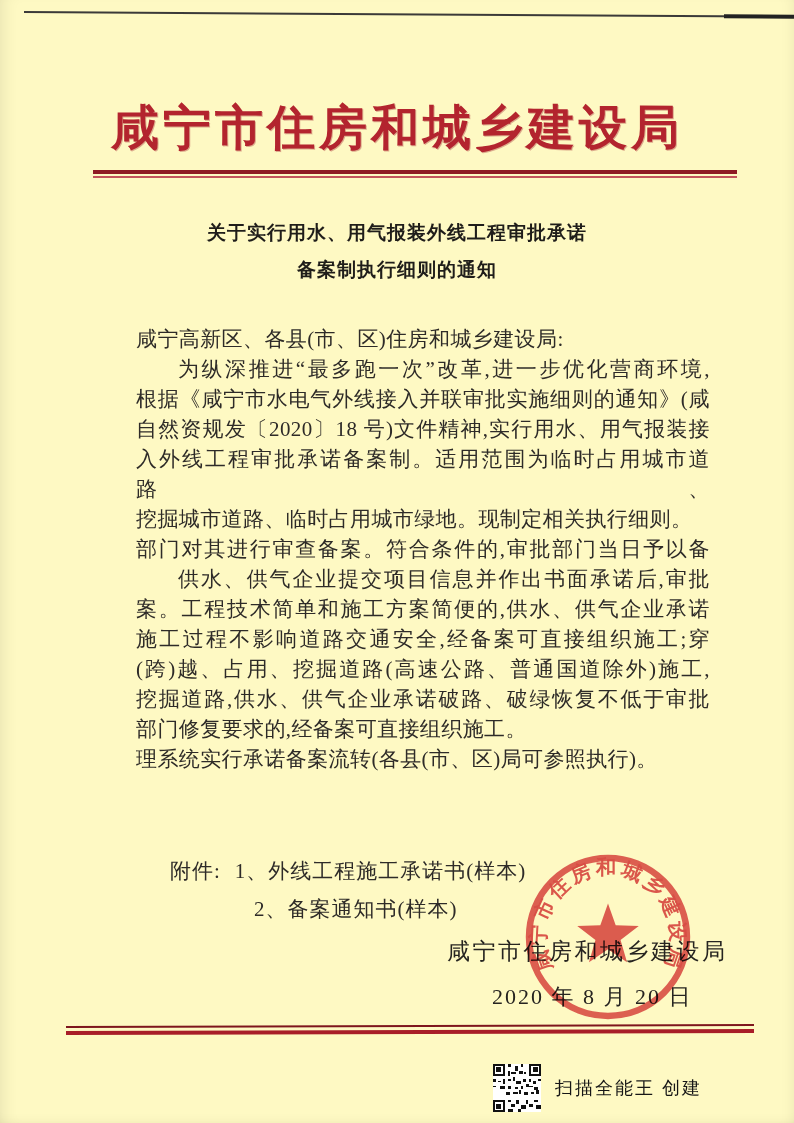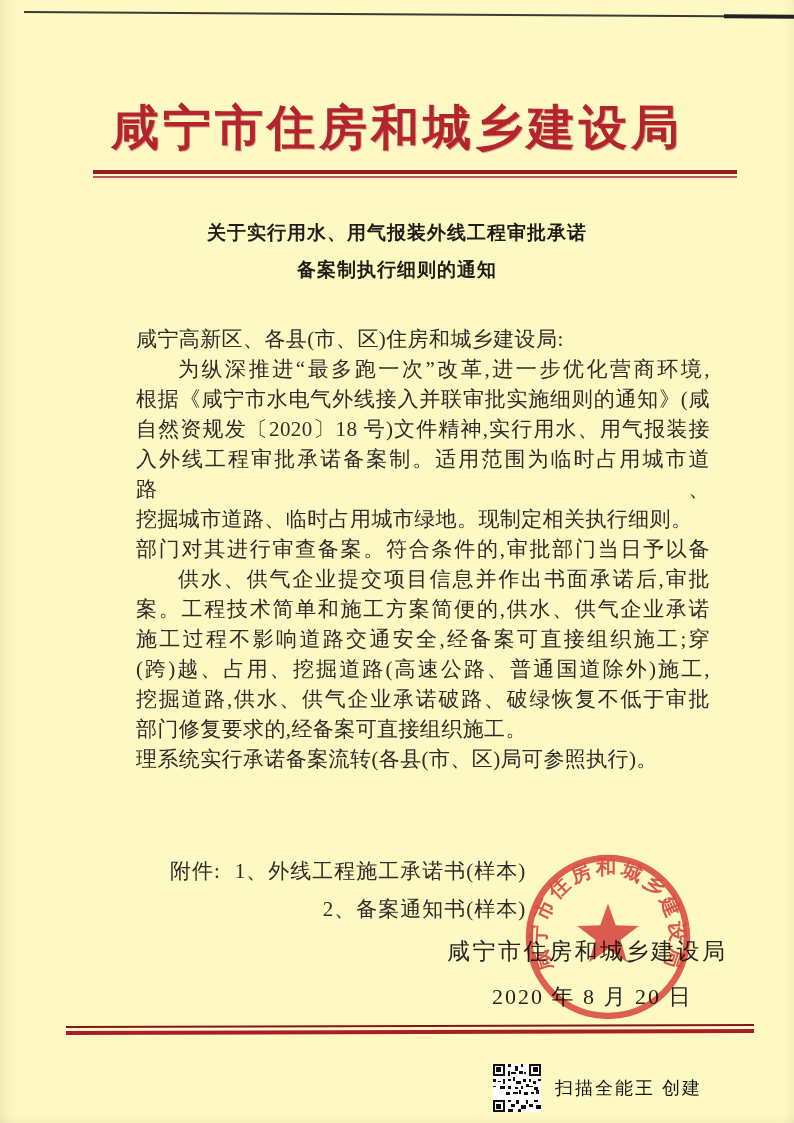--- a/index.html
+++ b/index.html
@@ -60,21 +60,21 @@
   }
   .line{white-space:nowrap;}
   .line.full{text-align:justify;text-align-last:justify;white-space:normal;}
   .line.indent{text-indent:2em;}
   
   .attachments{
     position:absolute;left:170px;top:820px;
     font-size:21px;line-height:38px;letter-spacing:1px;margin-top:32px;
   }
   .att-label{margin-right:14px;}
-  .att-row2{padding-left:84px;text-align:right;}
+  .att-row2{padding-left:84px;}
   
   .signature{
     position:absolute;left:447px;top:936px;
     font-size:23px;letter-spacing:2.5px;white-space:nowrap;color:#262420;
   }
   .sign-date{
     position:absolute;left:492px;top:982px;
     font-size:22px;letter-spacing:2px;white-space:nowrap;color:#262420;
   }
   

